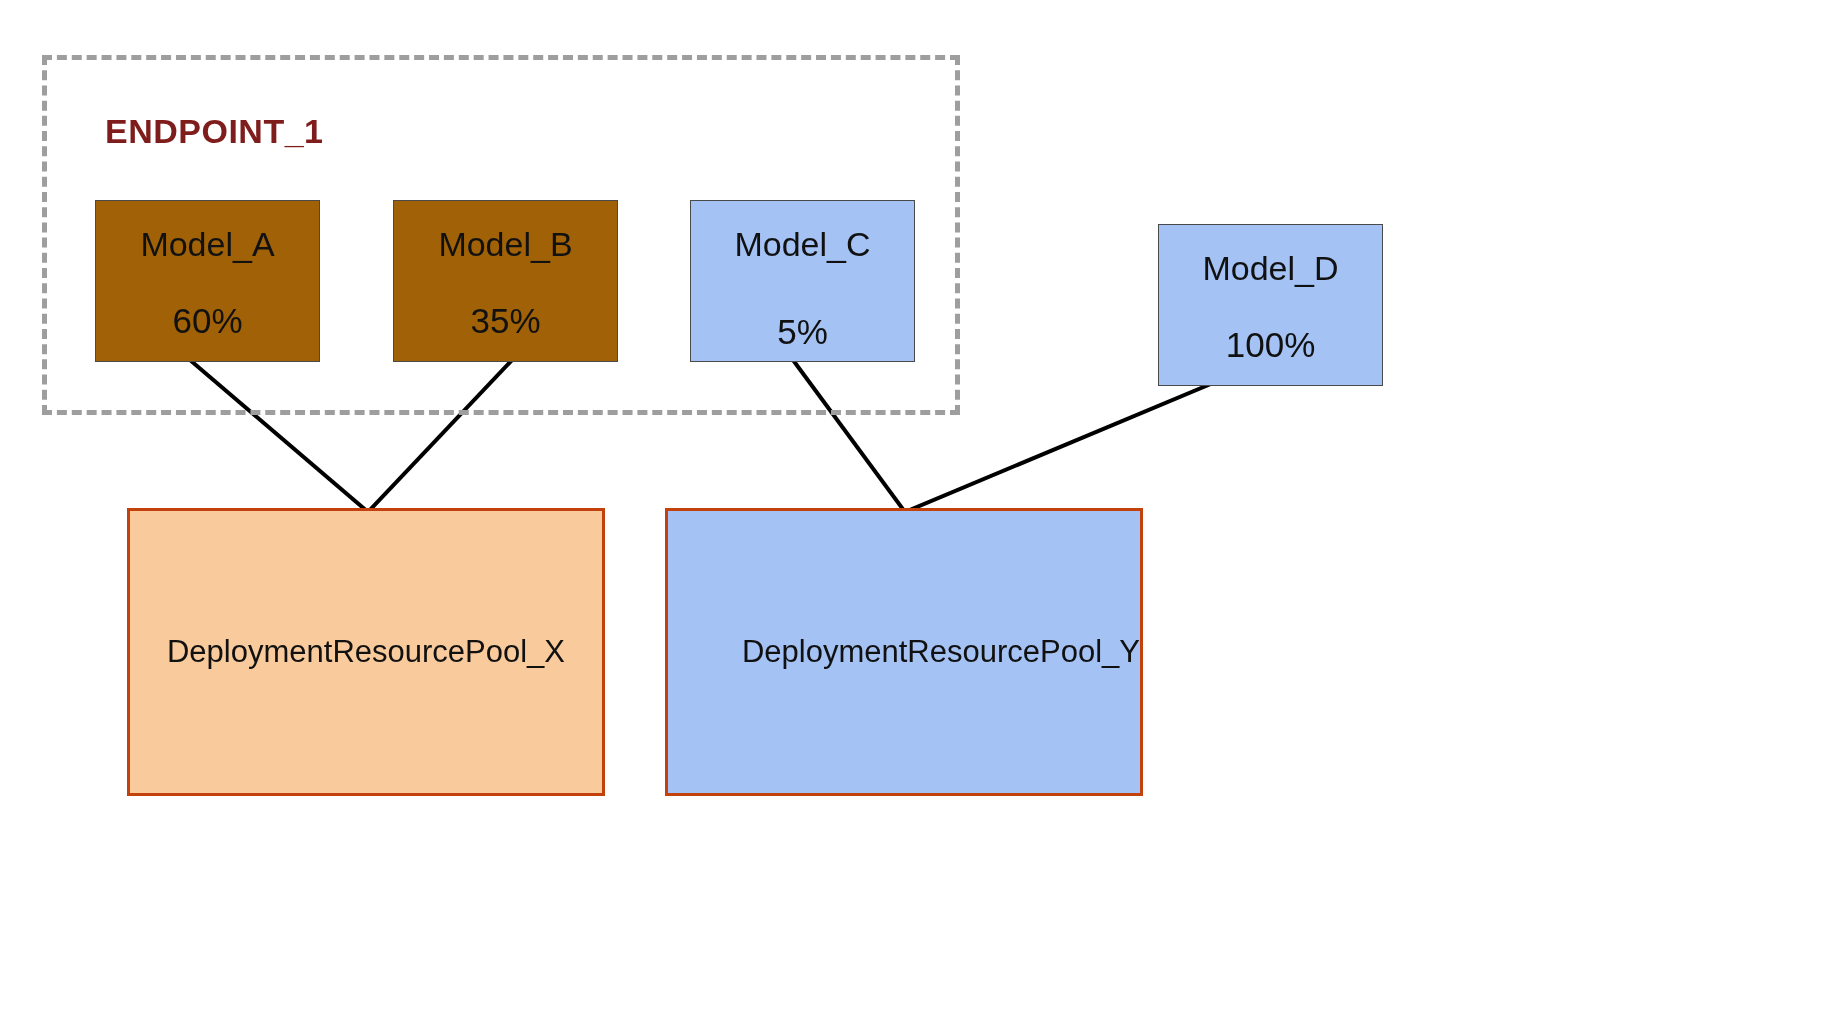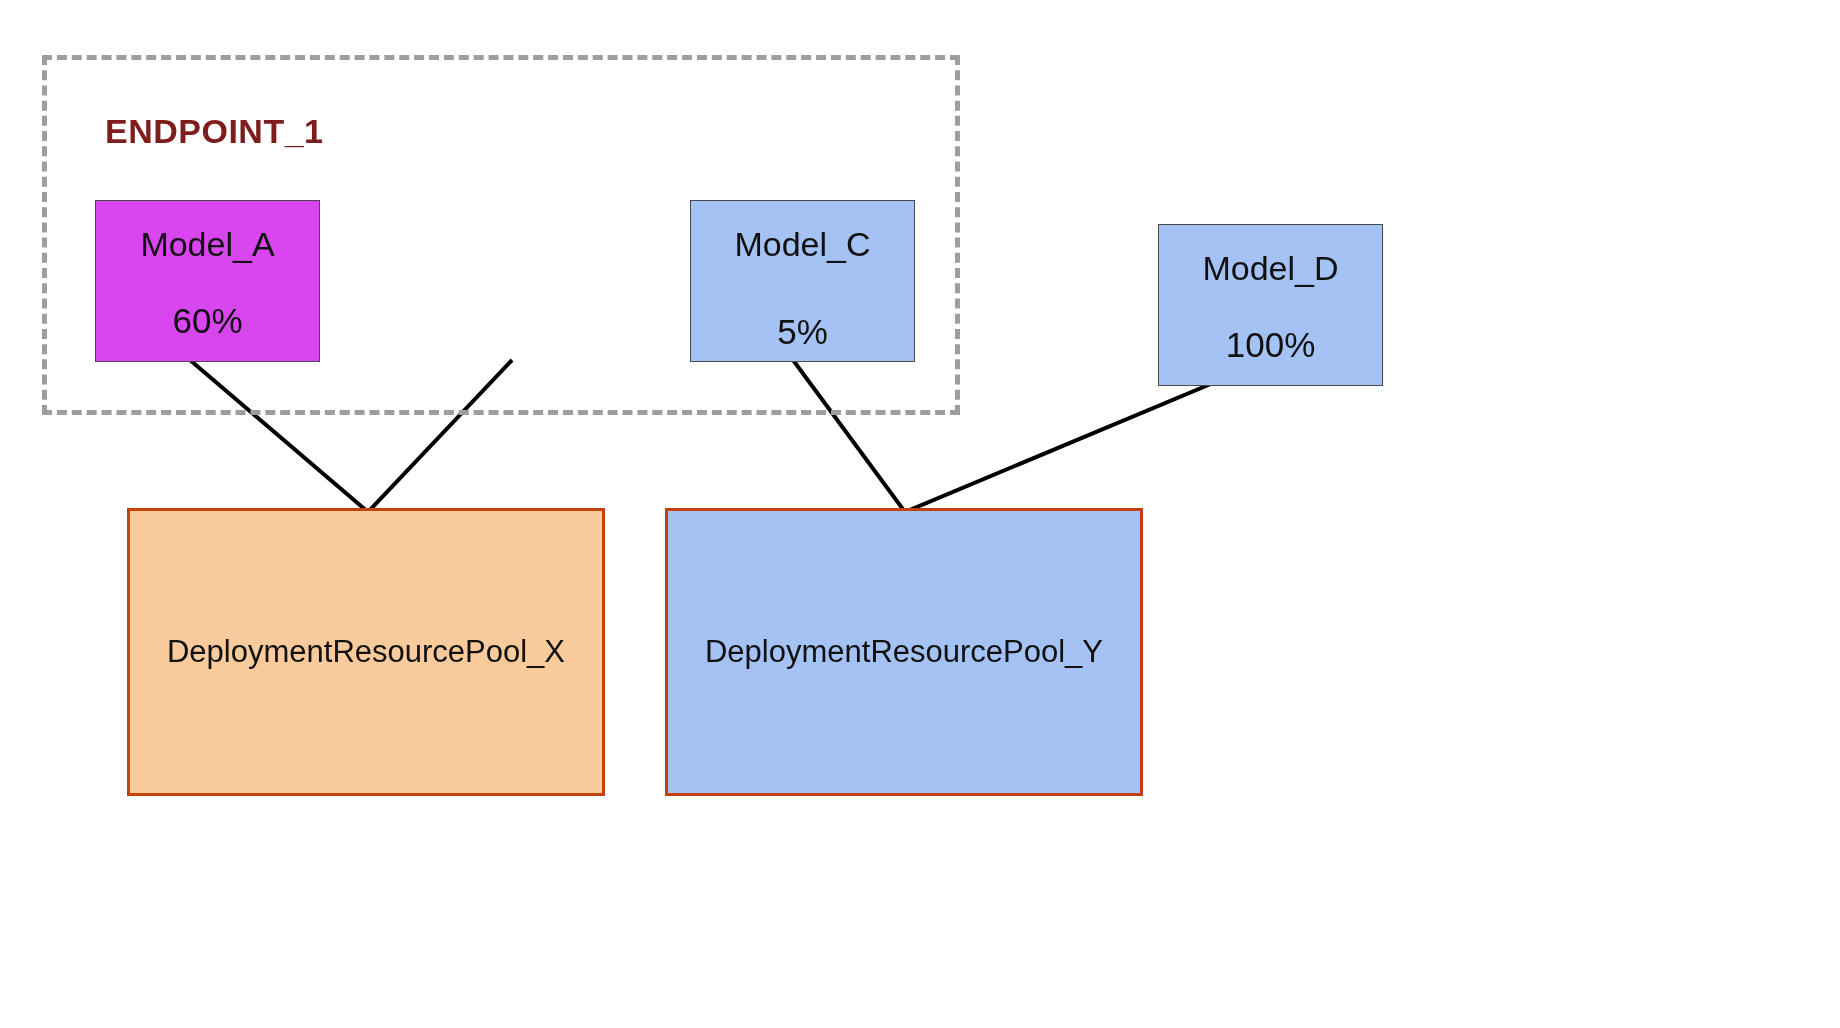--- a/index.html
+++ b/index.html
@@ -49,21 +49,21 @@
     width: 225px;
     height: 162px;
     box-sizing: border-box;
     border: 1px solid #4a4a4a;
     display: flex;
     flex-direction: column;
     align-items: center;
     justify-content: space-between;
     padding: 24px 8px 20px 8px;
   }
-  .model-box.orange { background: #d946ef; }
+  .model-box.orange { background: #a16207; }
   .model-box.blue   { background: #A4C2F4; }
   .model-a { left: 95px;   top: 200px; }
   .model-b { left: 393px;  top: 200px; }
   .model-c { left: 690px;  top: 200px; gap: 48px; }
   .model-d { left: 1158px; top: 200px; margin-top: 24px; }
   .model-name {
     font-size: 34px;
     color: #111111;
     white-space: nowrap;
   }
@@ -78,21 +78,21 @@
     height: 288px;
     box-sizing: border-box;
     border: 3px solid #c2410c;
     display: flex;
     align-items: center;
     justify-content: center;
   }
   .pool-box.orange { background: #F9CB9C; }
   .pool-box.blue   { background: #A4C2F4; }
   .pool-x { left: 127px; top: 508px; }
-  .pool-y { left: 665px; top: 508px; }
+  .pool-y { left: 665px; top: 508px; justify-content: flex-end; }
   .pool-label {
     font-size: 31px;
     color: #111111;
     white-space: nowrap;
   }
 </style>
 </head>
 <body>
 
 <div class="canvas">
@@ -107,20 +107,24 @@
   <div class="endpoint endpoint-1">
     <div class="endpoint-label">ENDPOINT_1</div>
   </div>
 
 
   <div class="model-box orange model-a">
     <div class="model-name">Model_A</div>
     <div class="model-traffic">60%</div>
   </div>
 
+  <div class="model-box orange model-b">
+    <div class="model-name">Model_B</div>
+    <div class="model-traffic">35%</div>
+  </div>
 
   <div class="model-box blue model-c">
     <div class="model-name">Model_C</div>
     <div class="model-traffic">5%</div>
   </div>
 
   <div class="model-box blue model-d">
     <div class="model-name">Model_D</div>
     <div class="model-traffic">100%</div>
   </div>

